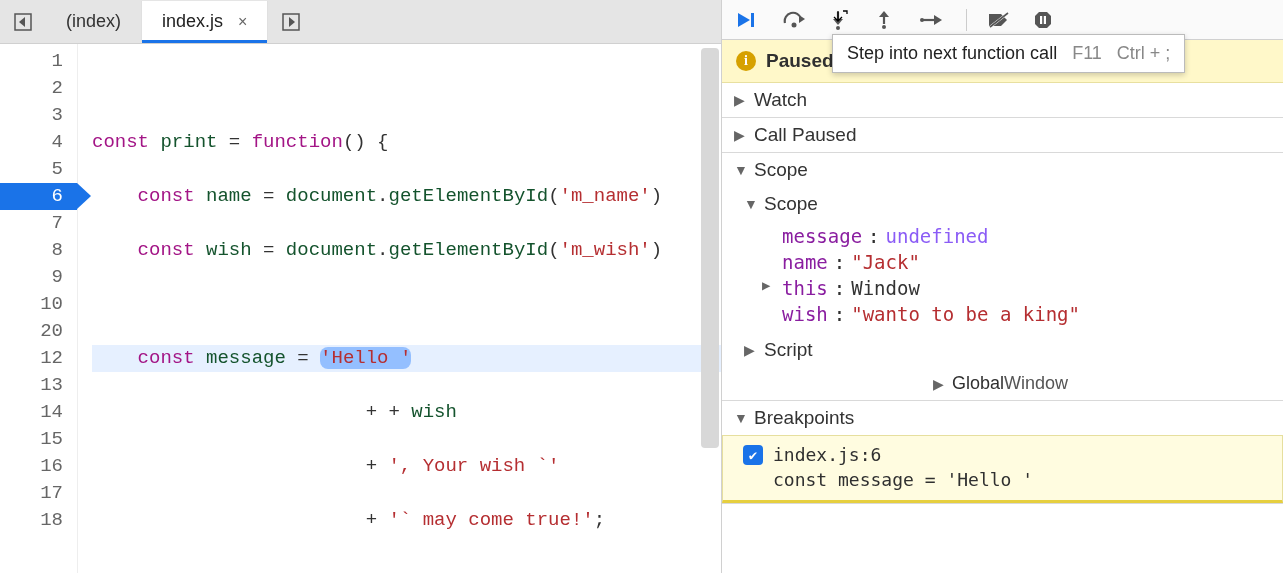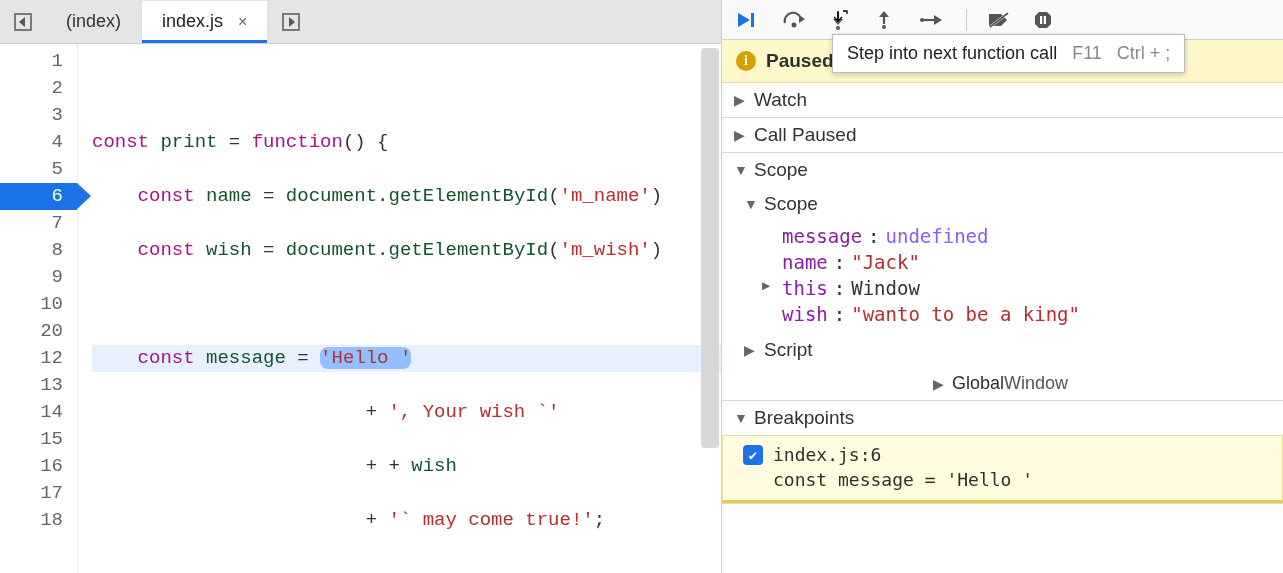--- a/index.html
+++ b/index.html
@@ -232,22 +232,22 @@
       <div>17</div>
       <div>18</div>
     </div>
     <div class="code">
 <div class="line"></div>
 <div class="line"><span class="kw">const</span> <span class="fn">print</span> = <span class="kw">function</span>() {</div>
 <div class="line">    <span class="kw">const</span> <span class="fn">name</span> = <span class="fn">document</span>.<span class="fn">getElementById</span>(<span class="str">'m_name'</span>)</div>
 <div class="line">    <span class="kw">const</span> <span class="fn">wish</span> = <span class="fn">document</span>.<span class="fn">getElementById</span>(<span class="str">'m_wish'</span>)</div>
 <div class="line"></div>
 <div class="line hl">    <span class="kw">const</span> <span class="fn">message</span> = <span class="str sel">'Hello '</span></div>
+<div class="line">                        + + <span class="fn">wish</span></div>
 <div class="line">                        + <span class="str">', Your wish `'</span></div>
-<div class="line">                        + + <span class="fn">wish</span></div>
 <div class="line">                        + <span class="str">'` may come true!'</span>;</div>
 
 
 
 
 
 
 
 
       <div class="scrollbar"></div>

